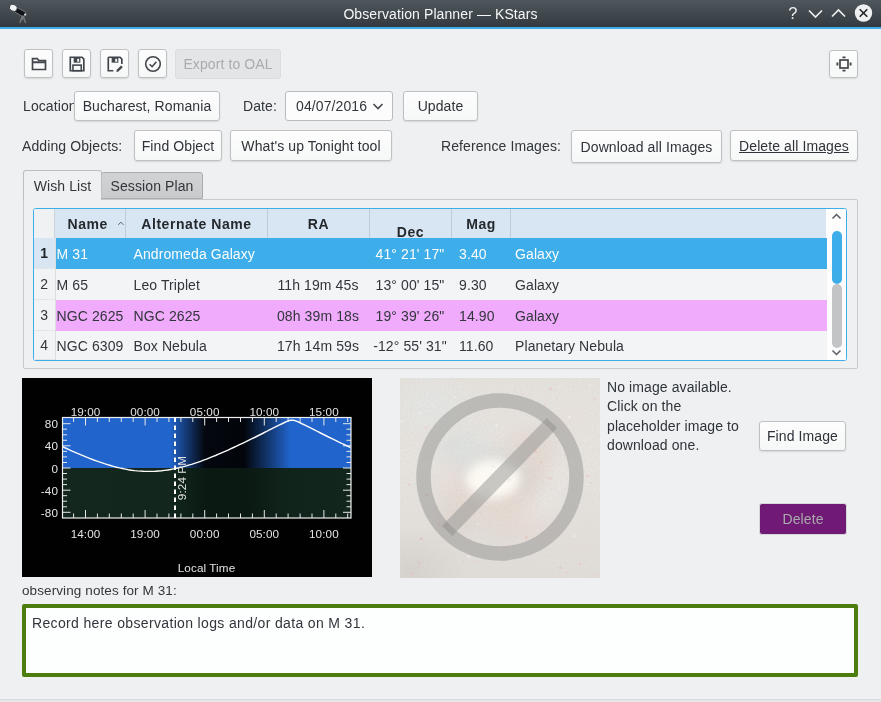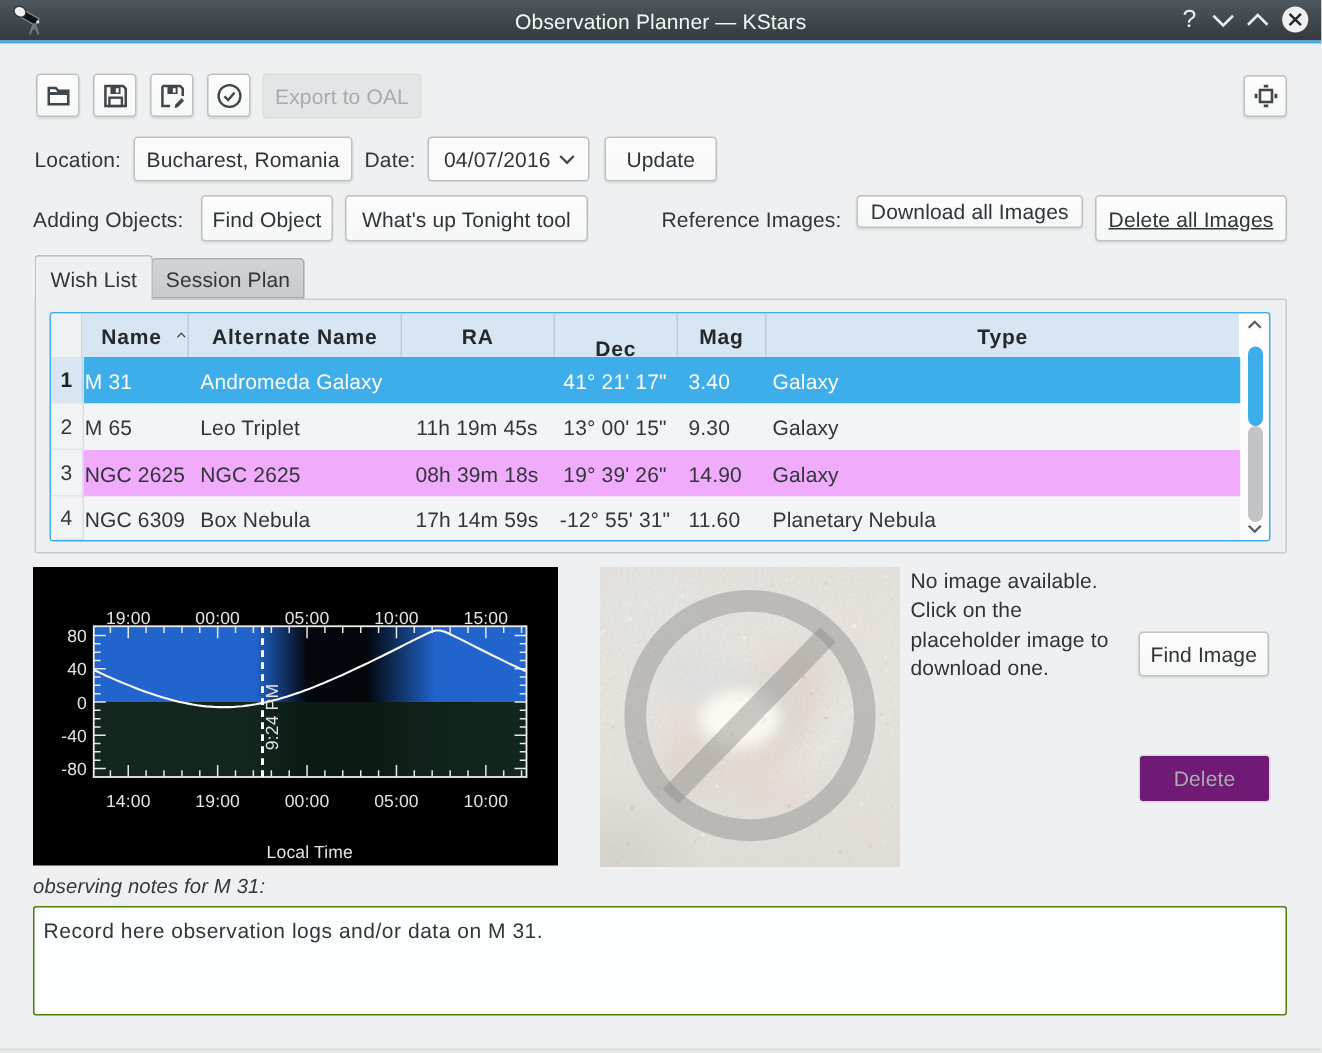--- a/index.html
+++ b/index.html
@@ -77,34 +77,34 @@
   </div>
 <div class="btn dis" style="left:175px;top:49px;width:106px;height:30px;">Export to OAL</div>
 <div class="btn" style="left:829px;top:50px;width:29px;height:28px;">
 <svg width="22" height="22" viewBox="0 0 22 22">
  <rect x="7" y="7" width="8" height="8" fill="none" stroke="#41464b" stroke-width="1.7"></rect>
  <path d="M9.5 4.4 h3 M9.5 17.6 h3 M4.4 9.5 v3 M17.6 9.5 v3" stroke="#41464b" stroke-width="1.9"></path>
 </svg>
   </div>
 
 <div class="lbl" style="left:23px;top:91px;height:30px;">Location:</div>
-<div class="btn" style="left:89px;top:91px;width:146px;height:30px;">Bucharest, Romania</div>
+<div class="btn" style="left:74px;top:91px;width:146px;height:30px;">Bucharest, Romania</div>
 <div class="lbl" style="left:243px;top:91px;height:30px;">Date:</div>
 <div class="abs" style="left:285px;top:91px;width:108px;height:30px;background:#fcfcfc;border:1px solid #b9bcbe;border-radius:3px;"></div>
 <div class="lbl" style="left:296px;top:91px;height:30px;">04/07/2016</div>
 <svg class="abs" style="left:371px;top:98px;" width="14" height="16" viewBox="0 0 14 16">
  <polyline points="2.5,6 7,10.5 11.5,6" fill="none" stroke="#45494e" stroke-width="1.6"></polyline>
 </svg>
 <div class="btn" style="left:403px;top:91px;width:75px;height:30px;">Update</div>
 
 <div class="lbl" style="left:22px;top:130px;height:31px;">Adding Objects:</div>
 <div class="btn" style="left:134px;top:130px;width:88px;height:31px;">Find Object</div>
 <div class="btn" style="left:230px;top:130px;width:162px;height:31px;">What's up Tonight tool</div>
 <div class="lbl" style="left:441px;top:130px;height:31px;">Reference Images:</div>
-<div class="btn" style="left:571px;top:130px;width:151px;height:22px;">Download all Images</div>
+<div class="btn" style="left:571px;top:130px;width:151px;height:33px;">Download all Images</div>
 <div class="btn" style="left:730px;top:130px;width:128px;height:31px;text-decoration:underline;">Delete all Images</div>
 
 <div class="abs" style="left:23px;top:199px;width:835px;height:170px;border:1px solid #c9cacb;border-radius:0 2px 2px 2px;"></div>
 <div class="abs" style="left:101px;top:172px;width:102px;height:27px;background:linear-gradient(#d2d3d4,#c9cacc);border:1px solid #aaacad;border-radius:3px 3px 0 0;display:flex;align-items:center;justify-content:center;">Session Plan</div>
 <div class="abs" style="left:23px;top:170px;width:79px;height:30px;background:#eff0f1;border:1px solid #bcbebf;border-bottom:none;border-radius:3px 3px 0 0;display:flex;align-items:center;justify-content:center;">Wish List</div>
 
 <div class="abs" style="left:33px;top:208px;width:814px;height:153px;background:#fdfdfd;border:1.5px solid #3daee9;border-radius:2.5px;overflow:hidden;">
 
   <div class="abs" style="left:0;top:0;width:20.5px;height:29px;background:#f0f1f2;border-right:1px solid #ccd4da;"></div>
   <div class="abs" style="left:20.5px;top:0;width:771.5px;height:29px;background:#d7e6f2;"></div>
@@ -113,21 +113,20 @@
   <div class="abs hsep" style="left:335px;top:0;width:1px;height:29px;background:#bdccd8;"></div>
   <div class="abs hsep" style="left:417px;top:0;width:1px;height:29px;background:#bdccd8;"></div>
   <div class="abs hsep" style="left:476px;top:0;width:1px;height:29px;background:#bdccd8;"></div>
   <div class="abs hdr" style="left:20.5px;top:0;width:70px;height:29px;padding-left:13px;">Name&nbsp;&nbsp;<svg width="12" height="9" viewBox="0 0 12 9">
         <polyline points="2,6.5 6,2.5 10,6.5" fill="none" stroke="#4a4f54" stroke-width="1.4"></polyline>
       </svg></div>
   <div class="abs hdr" style="left:234px;top:0;width:101px;height:29px;">RA</div>
   <div class="abs hdr" style="left:92px;top:0;width:141px;height:29px;">Alternate Name</div>
   <div class="abs hdr" style="left:336px;top:0;width:81px;height:45px;">Dec</div>
   <div class="abs hdr" style="left:418px;top:0;width:58px;height:29px;">Mag</div>
-  <div class="abs hdr" style="left:477px;top:0;width:315px;height:29px;">Type</div>
 
   <div class="abs row" style="top:29px;background:#3daee9;color:#fcfcfc;">
     <span style="left:22.5px;">M 31</span>
       <span style="left:99.5px;">Andromeda Galaxy</span>
     <span class="ctr" style="left:335px;width:82px;">41° 21' 17"</span>
     <span style="left:425px;">3.40</span>
       <span style="left:481px;">Galaxy</span>
     </div>
   <div class="abs row" style="top:60px;background:#f3f4f6;">
     <span style="left:22.5px;">M 65</span>
@@ -466,17 +465,17 @@
 <circle cx="100" cy="99" r="76.5"></circle>
 <line x1="47" y1="153" x2="152" y2="45"></line>
 </g>
 </svg>
 </div>
 
 <div class="abs" style="left:607px;top:378px;width:160px;line-height:19.3px;color:#2f343a;">No image available.<br>Click on the<br>placeholder image to<br>download one.</div>
 <div class="btn" style="left:759px;top:421px;width:87px;height:30px;">Find Image</div>
 <div class="btn dis" style="left:759px;top:503px;width:88px;height:32px;background:#701a75;border-color:#d7d8d9;">Delete</div>
 
-<div class="abs" style="left:22px;top:583px;font-style:italic;font-size:13.5px;color:#33383d;">observing notes for M 31:</div>
-<div class="abs" style="left:22px;top:604px;width:836px;height:73px;background:#fdfefe;border:1px solid #4d7c0f;border-radius:2px;padding:7px 6px;color:#31363b;letter-spacing:0.35px;">Record here observation logs and/or data on M 31.</div>
+<div class="abs" style="left:22px;top:583px;font-size:13.5px;color:#33383d;">observing notes for M 31:</div>
+<div class="abs" style="left:22px;top:604px;width:836px;height:73px;background:#fdfefe;border:4px solid #4d7c0f;border-radius:2px;padding:7px 6px;color:#31363b;letter-spacing:0.35px;">Record here observation logs and/or data on M 31.</div>
 
 <div class="abs" style="left:0;top:699px;width:881px;height:1px;background:#d8d9da;"></div>
 <div class="abs" style="left:0;top:700px;width:881px;height:2px;background:#e6e7e8;"></div>
 
 </body></html>

